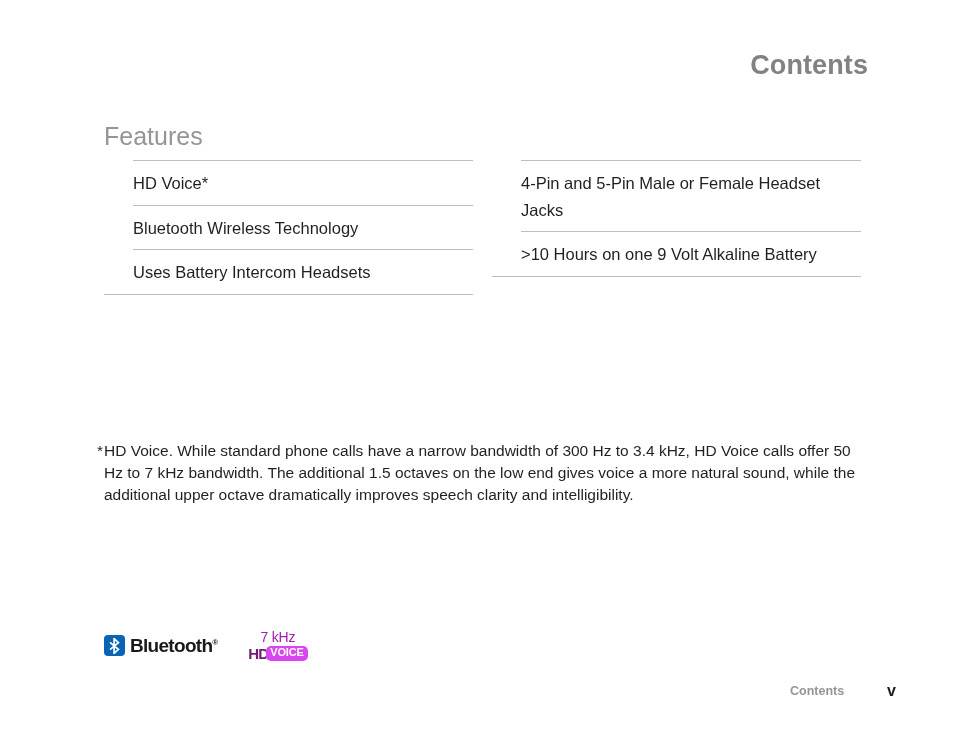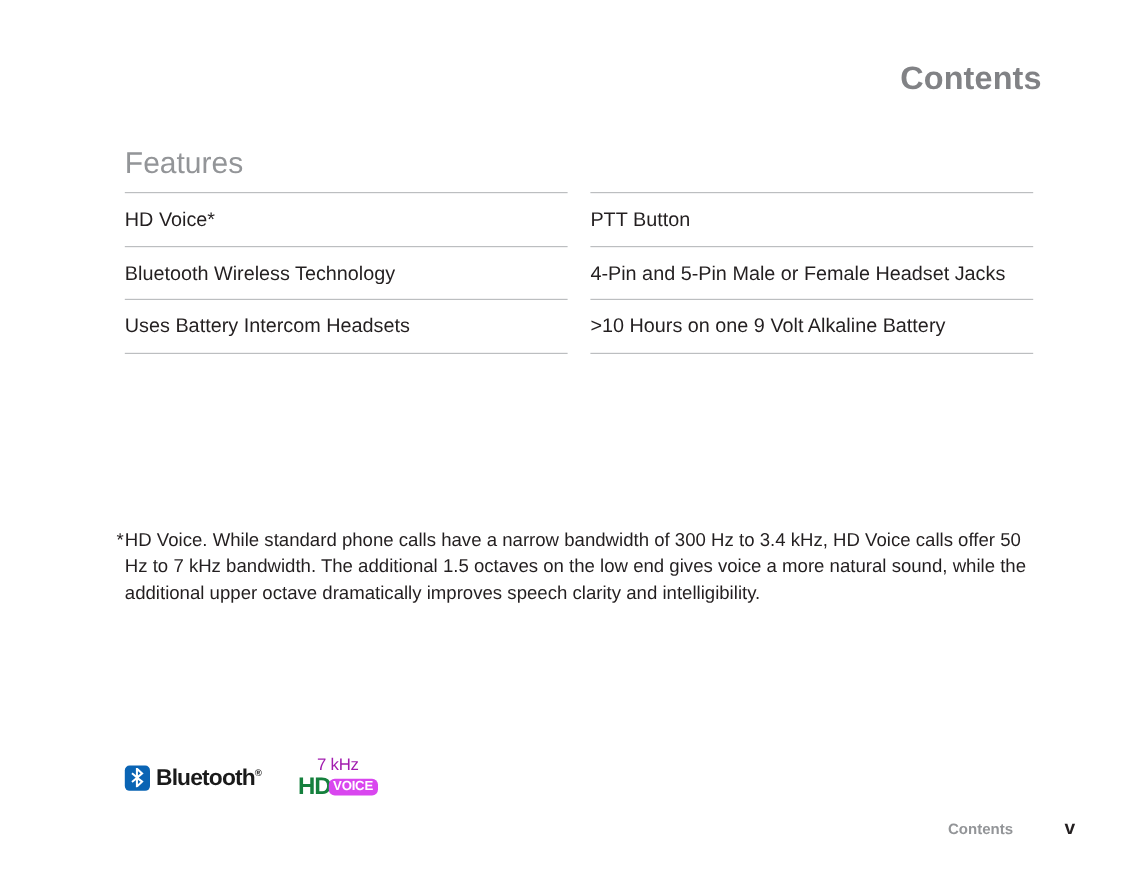--- a/index.html
+++ b/index.html
@@ -53,20 +53,21 @@
   }
   .feat-col.left  { left: 0; }
   .feat-col.right { left: 388px; }
 
   .feat-row {
     border-top: 1px solid #bcbec0;
     font-size: 16.5px;
     color: #231f20;
     line-height: 26.5px;
     padding: 9px 0 8px 0;
+    margin-left: 29px;
   }
   .feat-rule-end {
     border-top: 1px solid #bcbec0;
     height: 0;
     font-size: 0;
     line-height: 0;
   }
 
   
   .notes {
@@ -139,23 +140,23 @@
     color: #a21caf;
     letter-spacing: -0.2px;
     margin-bottom: 2px;
   }
   .hdv-row {
     display: flex;
     align-items: center;
     justify-content: center;
   }
   .hdv-hd {
-    font-size: 20px;
-    font-weight: bold;
-    color: #15803d;
+    font-size: 15px;
+    font-weight: bold;
+    color: #701a75;
     letter-spacing: -0.8px;
   }
   .hdv-badge {
     background: #d946ef;
     color: #ffffff;
     font-size: 11px;
     font-weight: bold;
     letter-spacing: -0.2px;
     padding: 1px 4px 2px 4px;
     border-radius: 5px;
@@ -193,21 +194,20 @@
 <div class="features">
 
   <div class="feat-col left">
     <div class="feat-row">HD Voice*</div>
     <div class="feat-row">Bluetooth Wireless Technology</div>
     <div class="feat-row">Uses Battery Intercom Headsets</div>
     <div class="feat-rule-end"></div>
   </div>
 
   <div class="feat-col right">
-    <div class="feat-row">PTT Button</div>
     <div class="feat-row">4-Pin and 5-Pin Male or Female Headset Jacks</div>
     <div class="feat-row">&gt;10 Hours on one 9 Volt Alkaline Battery</div>
     <div class="feat-rule-end"></div>
   </div>
 
 </div>
 
 <div class="notes">
 
   <div class="note-p">

